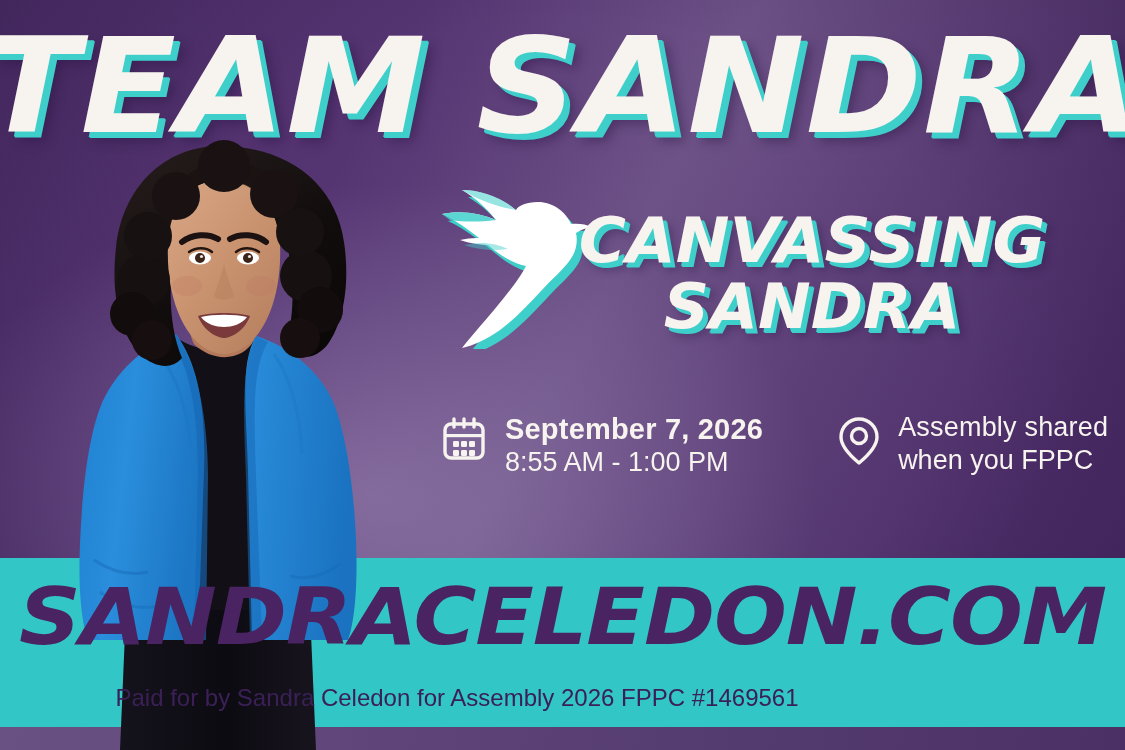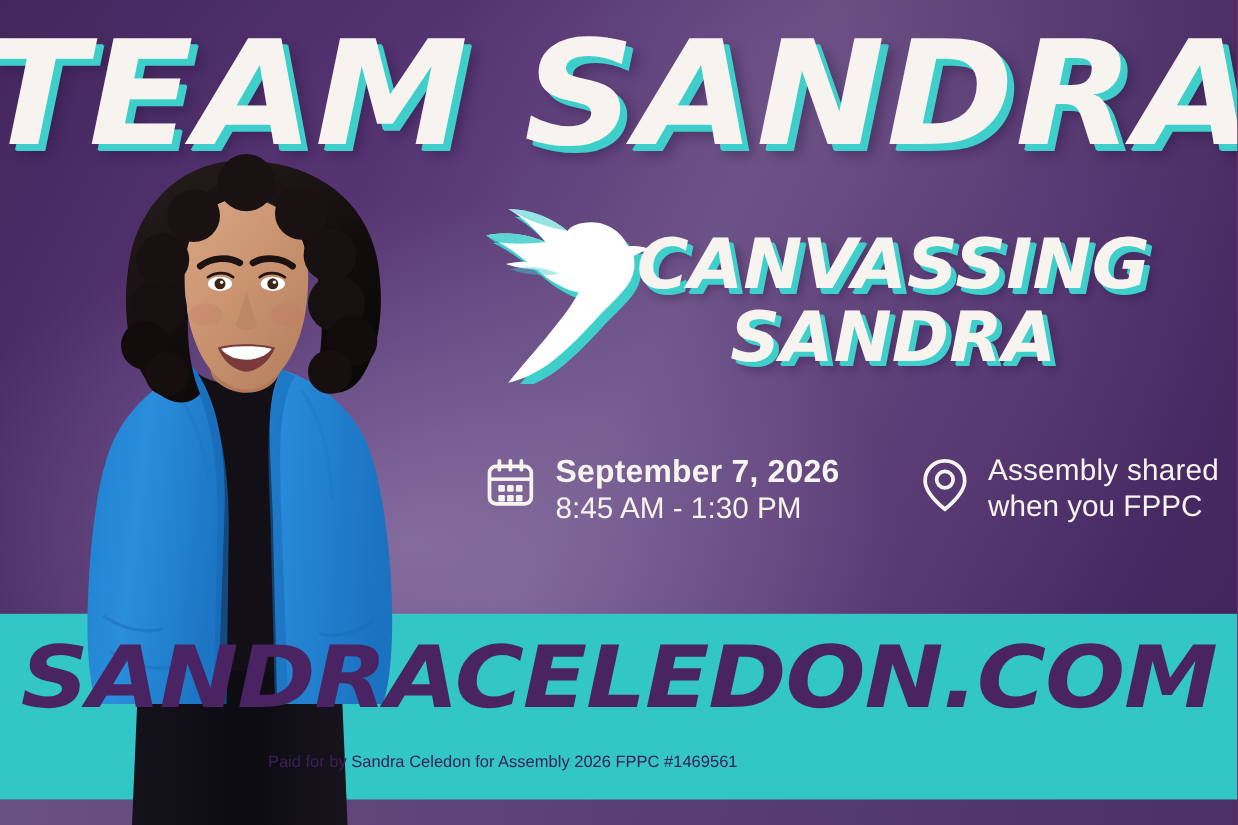--- a/index.html
+++ b/index.html
@@ -6,21 +6,21 @@
     margin: 0;
     padding: 0;
     background: #2b1a3d;
   }
   #poster {
     position: relative;
     width: 1125px;
     height: 750px;
     overflow: hidden;
     font-family: "Liberation Sans", sans-serif;
-    background: #ec4899;
+    background: #d946ef;
   }
   
   .bg-base {
     position: absolute;
     inset: 0;
     background: linear-gradient(118deg, #4a2c66 0%, #553472 28%, #6d5287 50%, #5d3f78 66%, #4a2b66 86%, #452760 100%);
   }
   .bg-glow {
     position: absolute;
     inset: 0;
@@ -153,21 +153,21 @@
     color: #4A2462;
     transform: scaleX(1.1);
     white-space: nowrap;
   }
   .disclaimer {
     position: absolute;
     top: 684px;
     left: 0;
     width: 914px;
     text-align: center;
-    font-size: 15px;
+    font-size: 24px;
     color: #3B2057;
     white-space: nowrap;
   }
 
   
   .portrait {
     position: absolute;
     left: 48px;
     top: 140px;
     width: 350px;
@@ -358,21 +358,21 @@
           <rect x="13" y="26" width="6" height="6" rx="1.2" fill="#F7F3EE"></rect>
           <rect x="21" y="26" width="6" height="6" rx="1.2" fill="#F7F3EE"></rect>
           <rect x="29" y="26" width="6" height="6" rx="1.2" fill="#F7F3EE"></rect>
           <rect x="13" y="35" width="6" height="6" rx="1.2" fill="#F7F3EE"></rect>
           <rect x="21" y="35" width="6" height="6" rx="1.2" fill="#F7F3EE"></rect>
           <rect x="29" y="35" width="6" height="6" rx="1.2" fill="#F7F3EE"></rect>
         </svg>
       </span>
       <span class="detail-text">
         <span class="line1">September 7, 2026</span>
-        <span class="line2">8:45 AM - 1:30 PM</span>
+        <span class="line2">8:55 AM - 1:00 PM</span>
       </span>
     </div>
 
     <div class="detail-item">
       <span class="detail-icon">
         <svg width="44" height="52" viewBox="0 0 44 52" xmlns="http://www.w3.org/2000/svg">
           <path d="M22 4 C32 4 40 12 40 22 C40 32 28 43 22 48
                    C16 43 4 32 4 22 C4 12 12 4 22 4 Z" fill="none" stroke="#F7F3EE" stroke-width="3.4" stroke-linejoin="round"></path>
           <circle cx="22" cy="21" r="7.5" fill="none" stroke="#F7F3EE" stroke-width="3.4"></circle>
         </svg>

